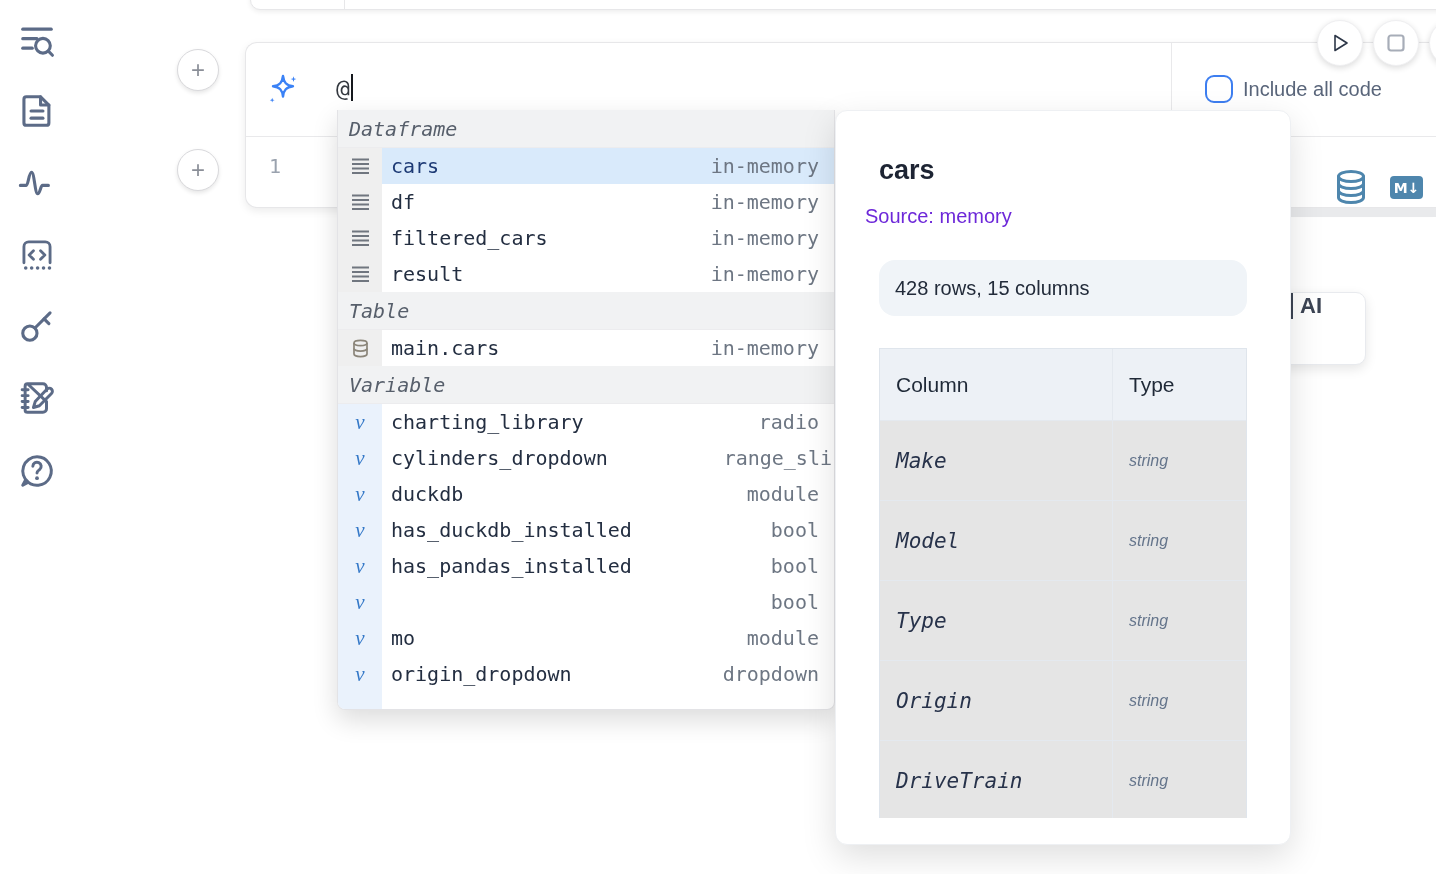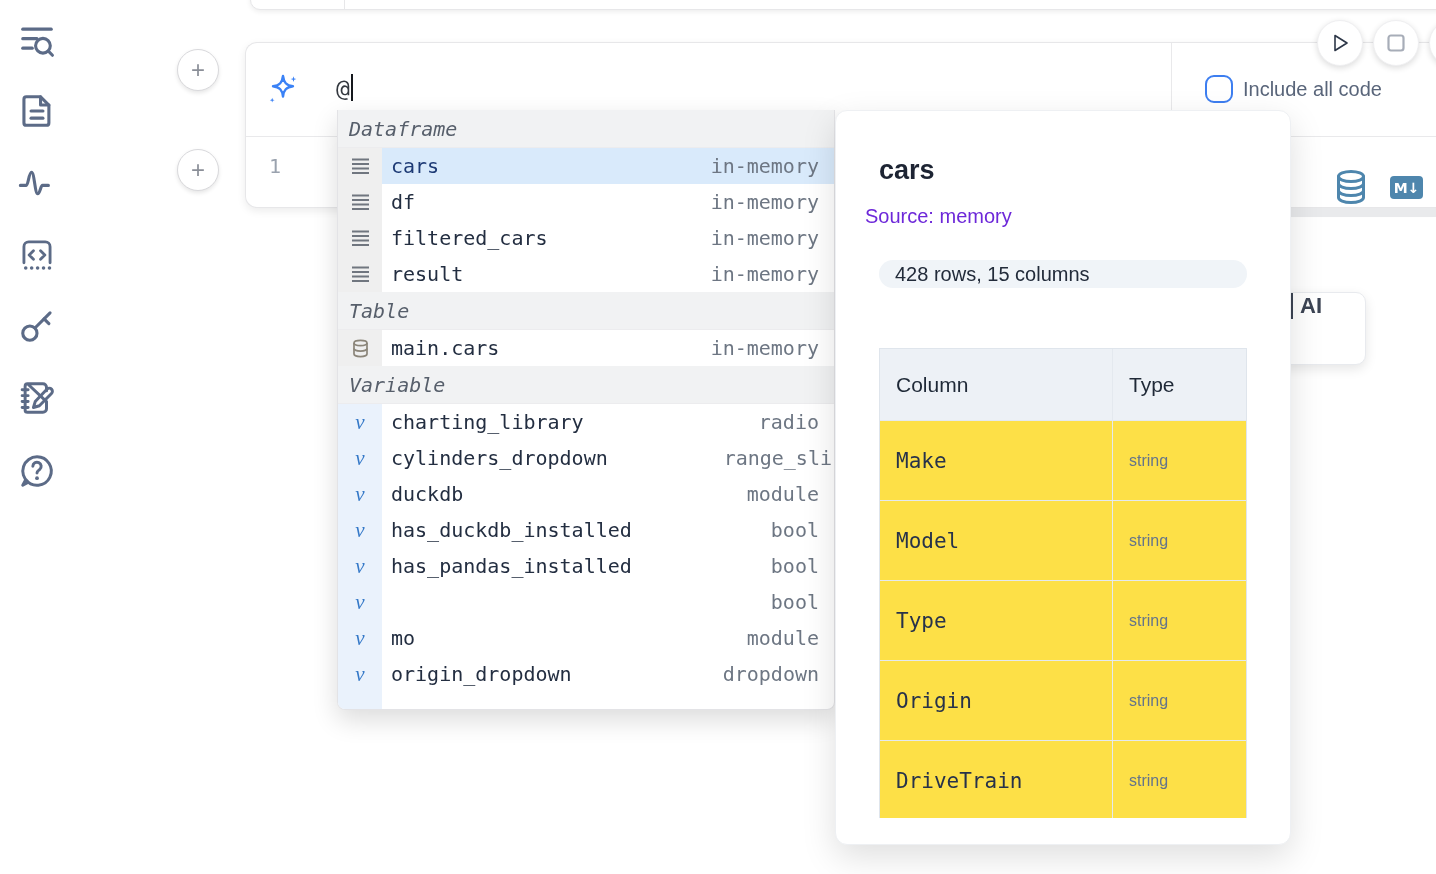--- a/index.html
+++ b/index.html
@@ -79,28 +79,28 @@
   .dd-type.clip { margin-right:-13px; }
   .rows-ico svg, .db-ico svg { display:block; }
   .var-ico { font-family:"Liberation Serif",serif; font-style:italic; font-size:21px; color:#3579c8; }
 
   
   .preview { left:835px; top:110px; width:456px; height:735px; background:#fff; z-index:30;
              border:1px solid #eef0f3; border-radius:12px;
              box-shadow:0 12px 34px rgba(0,0,0,.13); overflow:hidden; }
   .pv-title { position:absolute; left:43px; top:44px; font-size:27px; font-weight:bold; color:#1d2433; }
   .pv-source { position:absolute; left:29px; top:94px; font-size:20px; color:#6d28d9; }
-  .pv-pill { position:absolute; left:43px; top:149px; width:368px; height:28px; background:#f0f4f8;
+  .pv-pill { position:absolute; left:43px; top:149px; width:368px; height:56px; background:#f0f4f8;
              border-radius:16px; display:flex; align-items:center; padding-left:16px;
              font-size:20px; color:#222b3a; }
   .pv-table { position:absolute; left:43px; top:237px; width:368px; height:470px;
               border:1px solid #dfe5ec; border-bottom:none; overflow:hidden; background:#fbfcfd; }
   .pv-tr { display:flex; border-bottom:1px solid #e4e9ef; }
   .pv-tr.head { height:72px; background:#edf1f6; }
-  .pv-tr.body { height:80px; background:#fde047; }
+  .pv-tr.body { height:80px; background:#e5e5e5;font-style:italic; }
   .pv-td1 { width:233px; border-right:1px solid #e4e9ef; display:flex; align-items:center; padding-left:16px; }
   .pv-td2 { flex:1; display:flex; align-items:center; padding-left:16px; }
   .pv-head-txt { font-size:21px; color:#1f2937; }
   .pv-col-name { font-family:"DejaVu Sans Mono",monospace; font-size:21px; color:#27324a; }
   .pv-col-type { font-size:16px; color:#64748b; }
 
   
   .ai-btn { left:1240px; top:292px; width:126px; height:73px; background:#fff; z-index:20;
             border:1px solid #e8eaee; border-radius:10px; box-shadow:0 4px 12px rgba(0,0,0,.10);
             display:flex; align-items:flex-start; cursor:pointer; }

